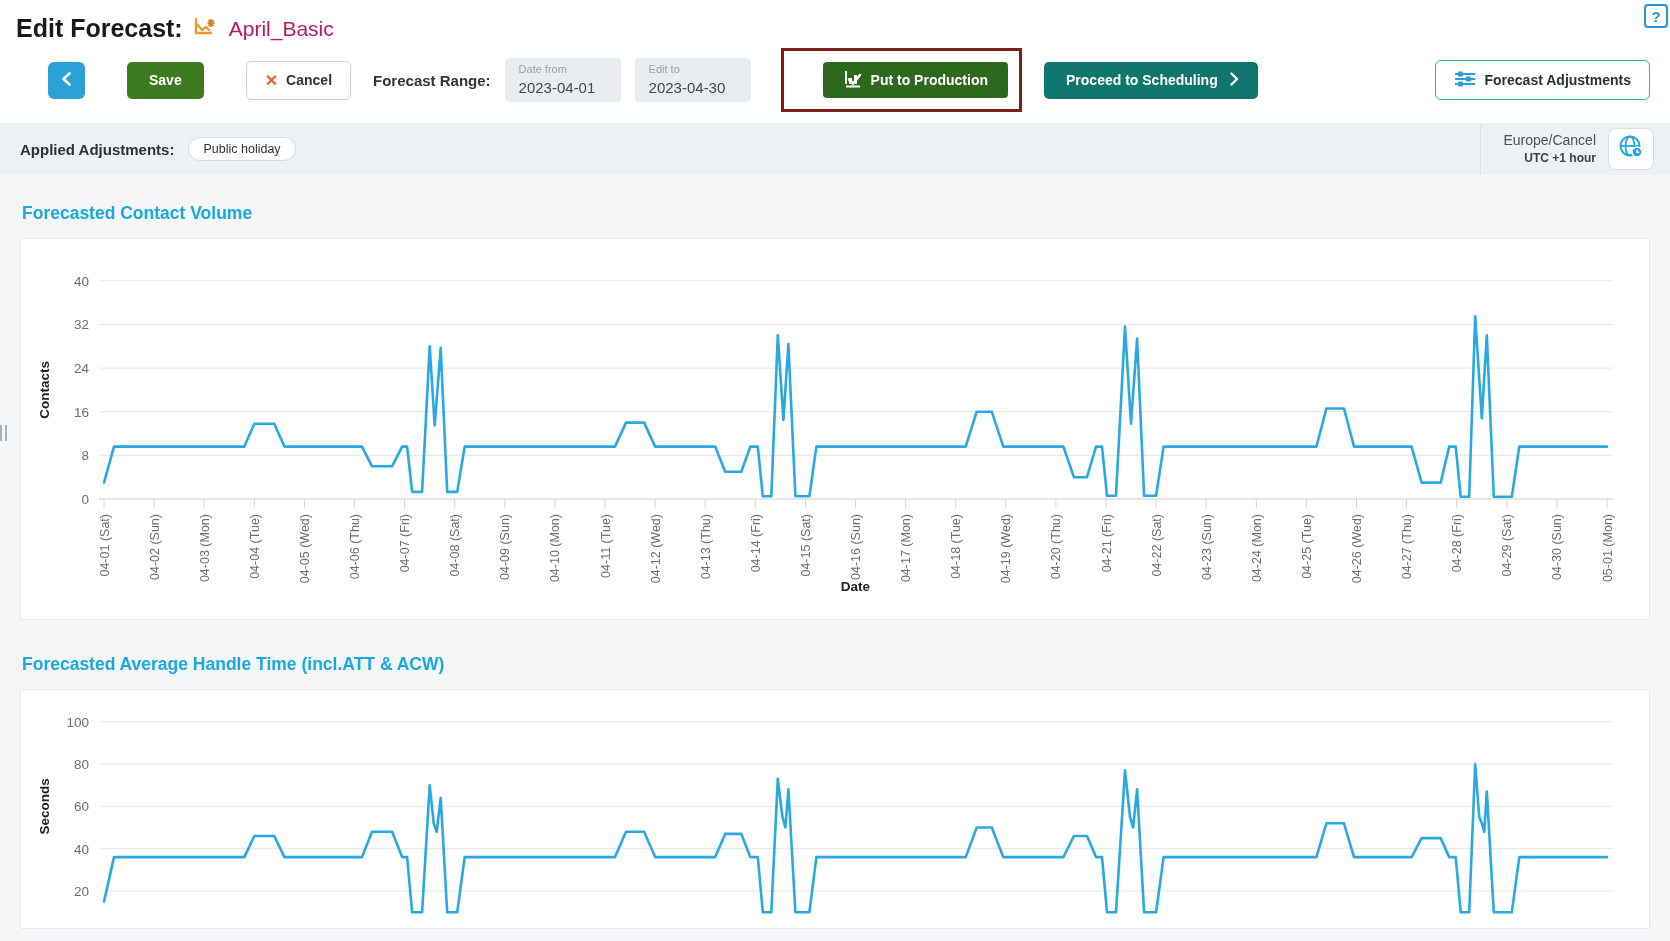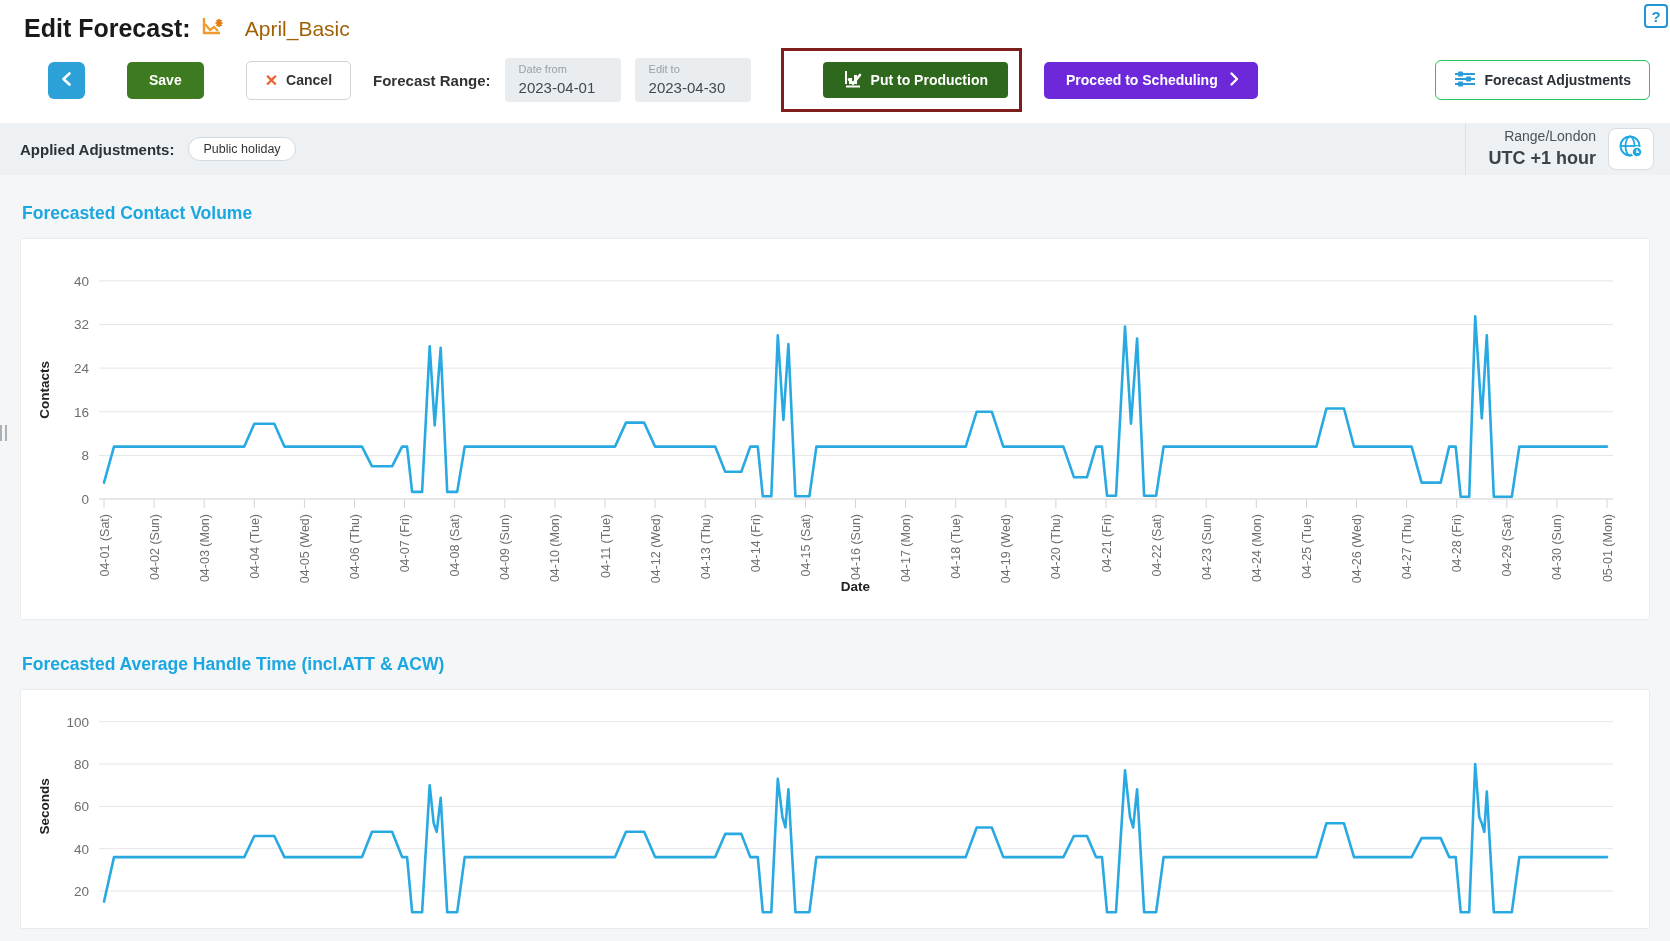--- a/index.html
+++ b/index.html
@@ -1,57 +1,57 @@
 <!DOCTYPE html>
 <html><head>
 <meta charset="utf-8">
 <style>
   * { margin:0; padding:0; box-sizing:border-box; }
   html,body { width:1670px; height:941px; overflow:hidden; background:#fff;
     font-family:"Liberation Sans", sans-serif; color:#222; }
 
   
-  .header { padding:14px 20px 0 24px; background:#fff; position:relative; }
+  .header { padding:14px 20px 0 16px; background:#fff; position:relative; }
   .title-row { display:flex; align-items:center; gap:10px; }
   .page-title { font-size:25px; font-weight:bold; color:#1a1a1a; }
-  .forecast-link { font-size:21px; color:#a16207; display:flex; align-items:center; gap:20px; cursor:pointer; }
+  .forecast-link { font-size:21px; color:#be185d; display:flex; align-items:center; gap:12px; cursor:pointer; }
   .help-box { position:absolute; top:4px; right:2px; width:24px; height:24px; border:2px solid #2196d3;
     border-radius:4px; background:#fff; color:#2196d3; font-weight:bold; font-size:15px;
     display:flex; align-items:center; justify-content:center; }
 
   
   .toolbar { display:flex; align-items:center; gap:14px; padding:0 20px; margin-top:16px; height:42px; }
   .btn { border:none; border-radius:5px; font-size:14px; font-weight:bold; cursor:pointer;
     display:inline-flex; align-items:center; justify-content:center; gap:8px;
     font-family:"Liberation Sans", sans-serif;margin-left:28px; }
   .btn-back { width:37px; height:37px; background:#2ba1d8; border-radius:6px; }
   .btn-save { background:#3e7a1f; color:#fff; height:37px; padding:0 22px; }
   .btn-cancel { background:#fff; color:#333; border:1px solid #cfd4d8; height:39px; padding:0 18px; }
   .cancel-x { color:#e8622d; font-size:16px; font-weight:bold; }
   .range-label { font-size:15px; font-weight:bold; color:#333; margin-left:8px; }
   .date-box { background:#e9edf0; border-radius:4px; padding:5px 14px 6px 14px; min-width:116px; }
   .date-box .dlabel { font-size:11px; color:#97a1a8; }
   .date-box .dvalue { font-size:15px; color:#41494f; margin-top:4px; }
   .ptp-ring { border:3px solid #7f1d1d; border-radius:0; padding:11px; margin-left:16px; }
   .btn-ptp { background:#2e681d; color:#fff; height:36px; padding:0 20px; border-radius:4px; }
-  .btn-proceed { background:#6d28d9; color:#fff; height:37px; padding:0 16px 0 22px; margin-left:8px; cursor:default; }
+  .btn-proceed { background:#0f766e; color:#fff; height:37px; padding:0 16px 0 22px; margin-left:8px; cursor:default; }
   .spacer { flex:1; }
   .btn-adjust { background:#fff; border:1px solid #22c55e; color:#2b3136; height:40px; padding:0 18px; border-radius:6px; }
 
   
   .band { margin-top:22px; height:52px; background:#eef1f4; display:flex; align-items:center;
     padding:0 16px 0 20px; }
   .band-label { font-size:15px; font-weight:bold; color:#2b3136; }
   .chips { display:flex; gap:8px; margin-left:14px; }
   .chip { background:#fff; border:1px solid #d4d9dd; border-radius:12px; padding:4px 14px; font-size:12.5px; color:#333; }
   .band-right { margin-left:auto; display:flex; align-items:center; gap:12px; height:100%; }
   .band-divider { width:1px; height:100%; background:#dde2e6; margin-right:10px; }
   .tz { text-align:right; line-height:1.35; }
   .tz-region { font-size:14px; color:#4a5258; }
-  .tz-offset { font-size:18px; font-weight:bold; color:#3b4248; }
+  .tz-offset { font-size:12px; font-weight:bold; color:#3b4248; }
   .globe-btn { width:46px; height:42px; background:#fff; border:1px solid #d8dde0; border-radius:8px;
     display:flex; align-items:center; justify-content:center; cursor:pointer; }
 
   
   .page-body { background:#f5f6f8; height:100%; padding:12px 20px 0 20px; }
   .chart-title { font-size:17.5px; font-weight:bold; color:#1ba7e0; margin:16px 0 14px 2px; }
   .panel { background:#fff; border:1px solid #e9ecee; border-radius:2px; }
   .panel-1 { height:382px; }
   .panel-2 { height:240px; }
   svg.chart { display:block; }
@@ -153,21 +153,21 @@
 </div>
 
 <div class="band">
   <span class="band-label">Applied Adjustments:</span>
   <div class="chips" id="chips">
       <span class="chip">Public holiday</span>
     </div>
   <div class="band-right">
     <div class="band-divider"></div>
     <div class="tz">
-      <div class="tz-region">Range/London</div>
+      <div class="tz-region">Europe/Cancel</div>
       <div class="tz-offset">UTC +1 hour</div>
     </div>
     <div class="globe-btn">
       <span>
         <svg width="28" height="26" viewBox="0 0 28 26">
           <circle cx="13" cy="12" r="9.5" stroke="#1ea7e0" stroke-width="2" fill="none"></circle>
           <ellipse cx="13" cy="12" rx="4.5" ry="9.5" stroke="#1ea7e0" stroke-width="1.8" fill="none"></ellipse>
           <path d="M3.5 12 h19" stroke="#1ea7e0" stroke-width="1.8"></path>
           <circle cx="20" cy="18" r="5" fill="#1ea7e0" stroke="#fff" stroke-width="1.5"></circle>
           <path d="M20 15.5 v2.8 h2.2" stroke="#fff" stroke-width="1.4" fill="none"></path>

